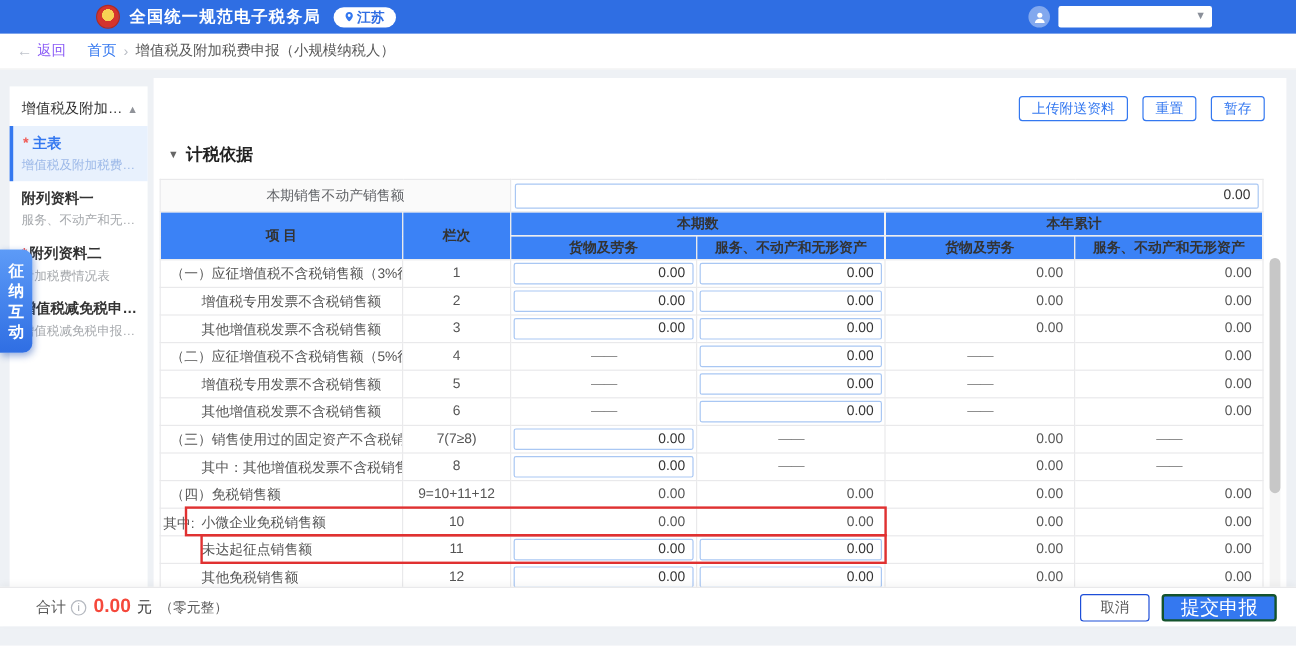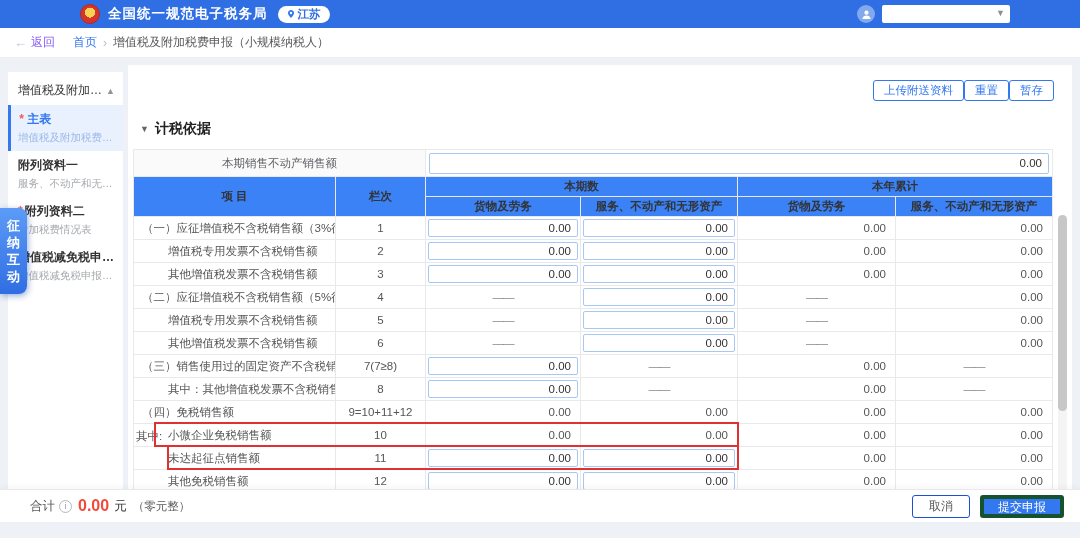--- a/index.html
+++ b/index.html
@@ -38,21 +38,21 @@
   .sb-item.active .sb-title { color:#3478f0;font-family:Liberation Mono, monospace; }
   .sb-item.active .sb-sub { color:#9db9e8; }
   .req { color:#f05b56; margin-right:2px; font-weight:bold; }
 
   
   .float-tab { position:absolute; left:0; top:208px; width:27px; background:linear-gradient(180deg,#5d9bf7,#2f6ee3); color:#fff; border-radius:0 8px 8px 0; padding:9px 0 9px 0; text-align:center; z-index:30; box-shadow:1px 2px 6px rgba(30,80,180,.45); cursor:pointer; }
   .float-tab span { display:block; font-size:13px; font-weight:bold; line-height:17px; }
 
   
   .card { position:absolute; left:128px; top:65px; width:944px; bottom:33px; background:#fff; z-index:4; overflow:hidden; }
-  .toolbar { display:flex; justify-content:flex-end; gap:0; padding:15px 18px 0 0; }
+  .toolbar { display:flex; justify-content:flex-end; gap:12px; padding:15px 18px 0 0; }
   .btn-ghost { background:#fff; border:1px solid #3478f0; color:#3478f0; border-radius:3px; height:21px; padding:0 10px; font-size:11.5px; cursor:pointer; font-family:inherit; }
   .sec-title { margin:19px 0 11px 12px; font-size:14px; font-weight:bold; color:#222; display:flex; align-items:center; gap:6px; }
   .sec-caret { color:#666; font-size:9px; font-weight:normal; }
 
   
   .table-wrap { position:relative; margin-left:5px; width:919px; }
   table { border-collapse:collapse; table-layout:fixed; width:919px; }
   col.c1{width:202px} col.c2{width:90px} col.c3{width:155px} col.c4{width:157px} col.c5{width:158px} col.c6{width:157px}
   td,th { border:1px solid #e9e9eb; font-size:11.5px; color:#555; font-weight:normal; overflow:hidden; white-space:nowrap; }
   tr.presale { height:27px; }
@@ -81,21 +81,21 @@
 
   
   .footer { position:absolute; left:0; right:0; bottom:16px; height:33px; background:#fff; border-top:1px solid #e9e9eb; box-shadow:0 -2px 6px rgba(0,0,0,.04); display:flex; align-items:center; padding:0 16px 0 30px; z-index:25; }
   .total-label { color:#595959; font-size:12.5px; }
   .info-icon { display:inline-block; width:13px; height:13px; border:1px solid #b5b9c0; border-radius:50%; color:#9ca1a9; font-size:9px; line-height:11px; text-align:center; margin:0 6px 0 4px; font-style:normal; }
   .total-value { color:#f5483b; font-size:16px; font-weight:bold; margin-right:5px; }
   .total-unit { color:#333; font-size:12.5px; margin-right:6px; }
   .total-words { color:#595959; font-size:11.5px; }
   .footer-btns { margin-left:auto; display:flex; gap:10px; }
   .btn-cancel { background:#fff; border:1px solid #1d4ed8; color:#595959; border-radius:3px; height:23px; padding:0 16px; font-size:12px; cursor:pointer; font-family:inherit;text-align:center; }
-  .btn-primary { background:#3478f0; border:4px solid #14532d; color:#fff; border-radius:3px; height:23px; padding:0 14px; font-size:12px; cursor:pointer; font-family:inherit; }
+  .btn-primary { background:#3478f0; border:2px solid #14532d; color:#fff; border-radius:3px; height:23px; padding:0 14px; font-size:16px; cursor:pointer; font-family:inherit; }
 </style>
 </head>
 <body>
 
 <div class="topbar">
   <div class="logo"></div>
   <div class="site-title">全国统一规范电子税务局</div>
   <div class="region-badge">
     <svg class="pin" viewBox="0 0 10 10">
         <path d="M5 0C2.8 0 1.2 1.7 1.2 3.8 1.2 6.4 5 10 5 10s3.8-3.6 3.8-6.2C8.8 1.7 7.2 0 5 0zm0 5.2a1.5 1.5 0 110-3 1.5 1.5 0 010 3z" fill="#3478f0"></path>

